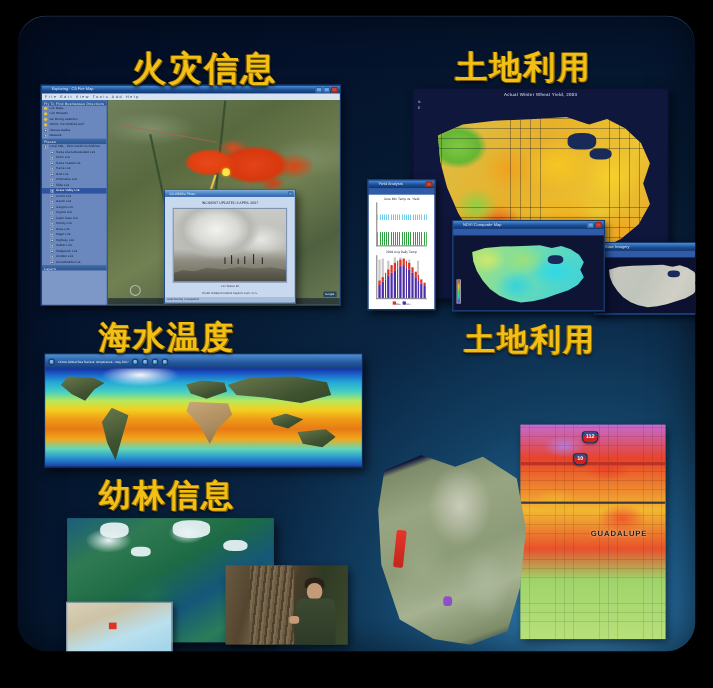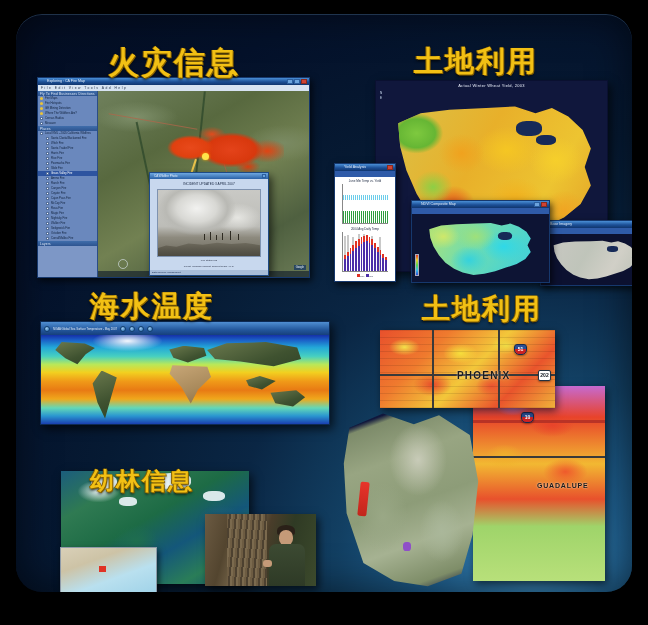--- a/index.html
+++ b/index.html
@@ -48,25 +48,25 @@
     color: #f2c014;
     letter-spacing: 2px;
     white-space: nowrap;
     text-shadow:
       0 0 1px #6b4a00,
       1px 1px 0 #8a6400,
       -1px 0 0 #8a6400,
       0 2px 3px rgba(0,0,0,.85);
     z-index: 40;
   }
-  #h-fire   { left: 92px;  top: 28px;  font-size: 31px; }
+  #h-fire   { left: 104px;  top: 28px;  font-size: 31px; }
   #h-crop   { left: 398px; top: 28px;  font-size: 29px; }
   #h-sst    { left: 74px;  top: 273px; font-size: 29px; }
   #h-land   { left: 406px; top: 276px; font-size: 28px; }
-  #h-forest { left: 74px;  top: 417px; font-size: 24px; margin-top: 34px; }
+  #h-forest { left: 74px;  top: 417px; font-size: 29px; }
 
   
   .win {
     position: absolute;
     background: #2f5ba8;
     border: 1px solid #16386d;
     box-shadow: 2px 3px 7px rgba(0,0,0,.7);
     overflow: hidden;
     z-index: 10;
   }
@@ -775,28 +775,20 @@
         <div class="cont" style="left:4%;top:8%;width:16%;height:26%;clip-path:polygon(20% 0,70% 6%,92% 26%,72% 52%,54% 96%,28% 70%,6% 34%)"></div>
         <div class="cont" style="left:16%;top:40%;width:12%;height:56%;clip-path:polygon(42% 0,86% 14%,70% 52%,52% 96%,30% 64%,16% 26%)"></div>
         <div class="cont dry" style="left:44%;top:34%;width:16%;height:44%;clip-path:polygon(10% 0,86% 4%,94% 30%,66% 62%,50% 98%,30% 56%,4% 22%)"></div>
         <div class="cont" style="left:44%;top:12%;width:14%;height:22%;clip-path:polygon(4% 20%,40% 0,90% 12%,96% 52%,50% 86%,14% 62%)"></div>
         <div class="cont" style="left:57%;top:8%;width:34%;height:34%;clip-path:polygon(2% 26%,22% 4%,62% 0,94% 18%,98% 56%,70% 80%,36% 64%,10% 56%)"></div>
         <div class="cont" style="left:78%;top:62%;width:14%;height:20%;clip-path:polygon(12% 14%,76% 0,98% 40%,68% 92%,24% 74%)"></div>
         <div class="cont" style="left:70%;top:46%;width:12%;height:16%;clip-path:polygon(10% 30%,50% 0,96% 36%,56% 96%,18% 70%)"></div>
       </div>
     </div>
 
-    <div id="land-top">
-      <div class="hiway-line" style="left:52px;top:0;width:2px;height:78px"></div>
-      <div class="hiway-line" style="left:0;top:44px;width:175px;height:2px"></div>
-      <div class="hiway-line" style="left:118px;top:0;width:2px;height:78px"></div>
-      <div class="city-label" style="left:77px;top:40px">PHOENIX</div>
-      <div class="shield is" style="left:134px;top:14px">51</div>
-      <div class="shield" style="left:158px;top:40px">202</div>
-    </div>
 
     <div id="land-right">
       <div class="hiway-line" style="left:0;top:34px;width:132px;height:3px;background:#b93326"></div>
       <div class="hiway-line" style="left:0;top:70px;width:132px;height:2px"></div>
       <div class="shield is" style="left:48px;top:26px">10</div>
       <div class="shield is" style="left:56px;top:6px;width:15px">112</div>
       <div class="city-label sm" style="left:64px;top:96px">GUADALUPE</div>
     </div>
 
     <div id="land-terrain">

